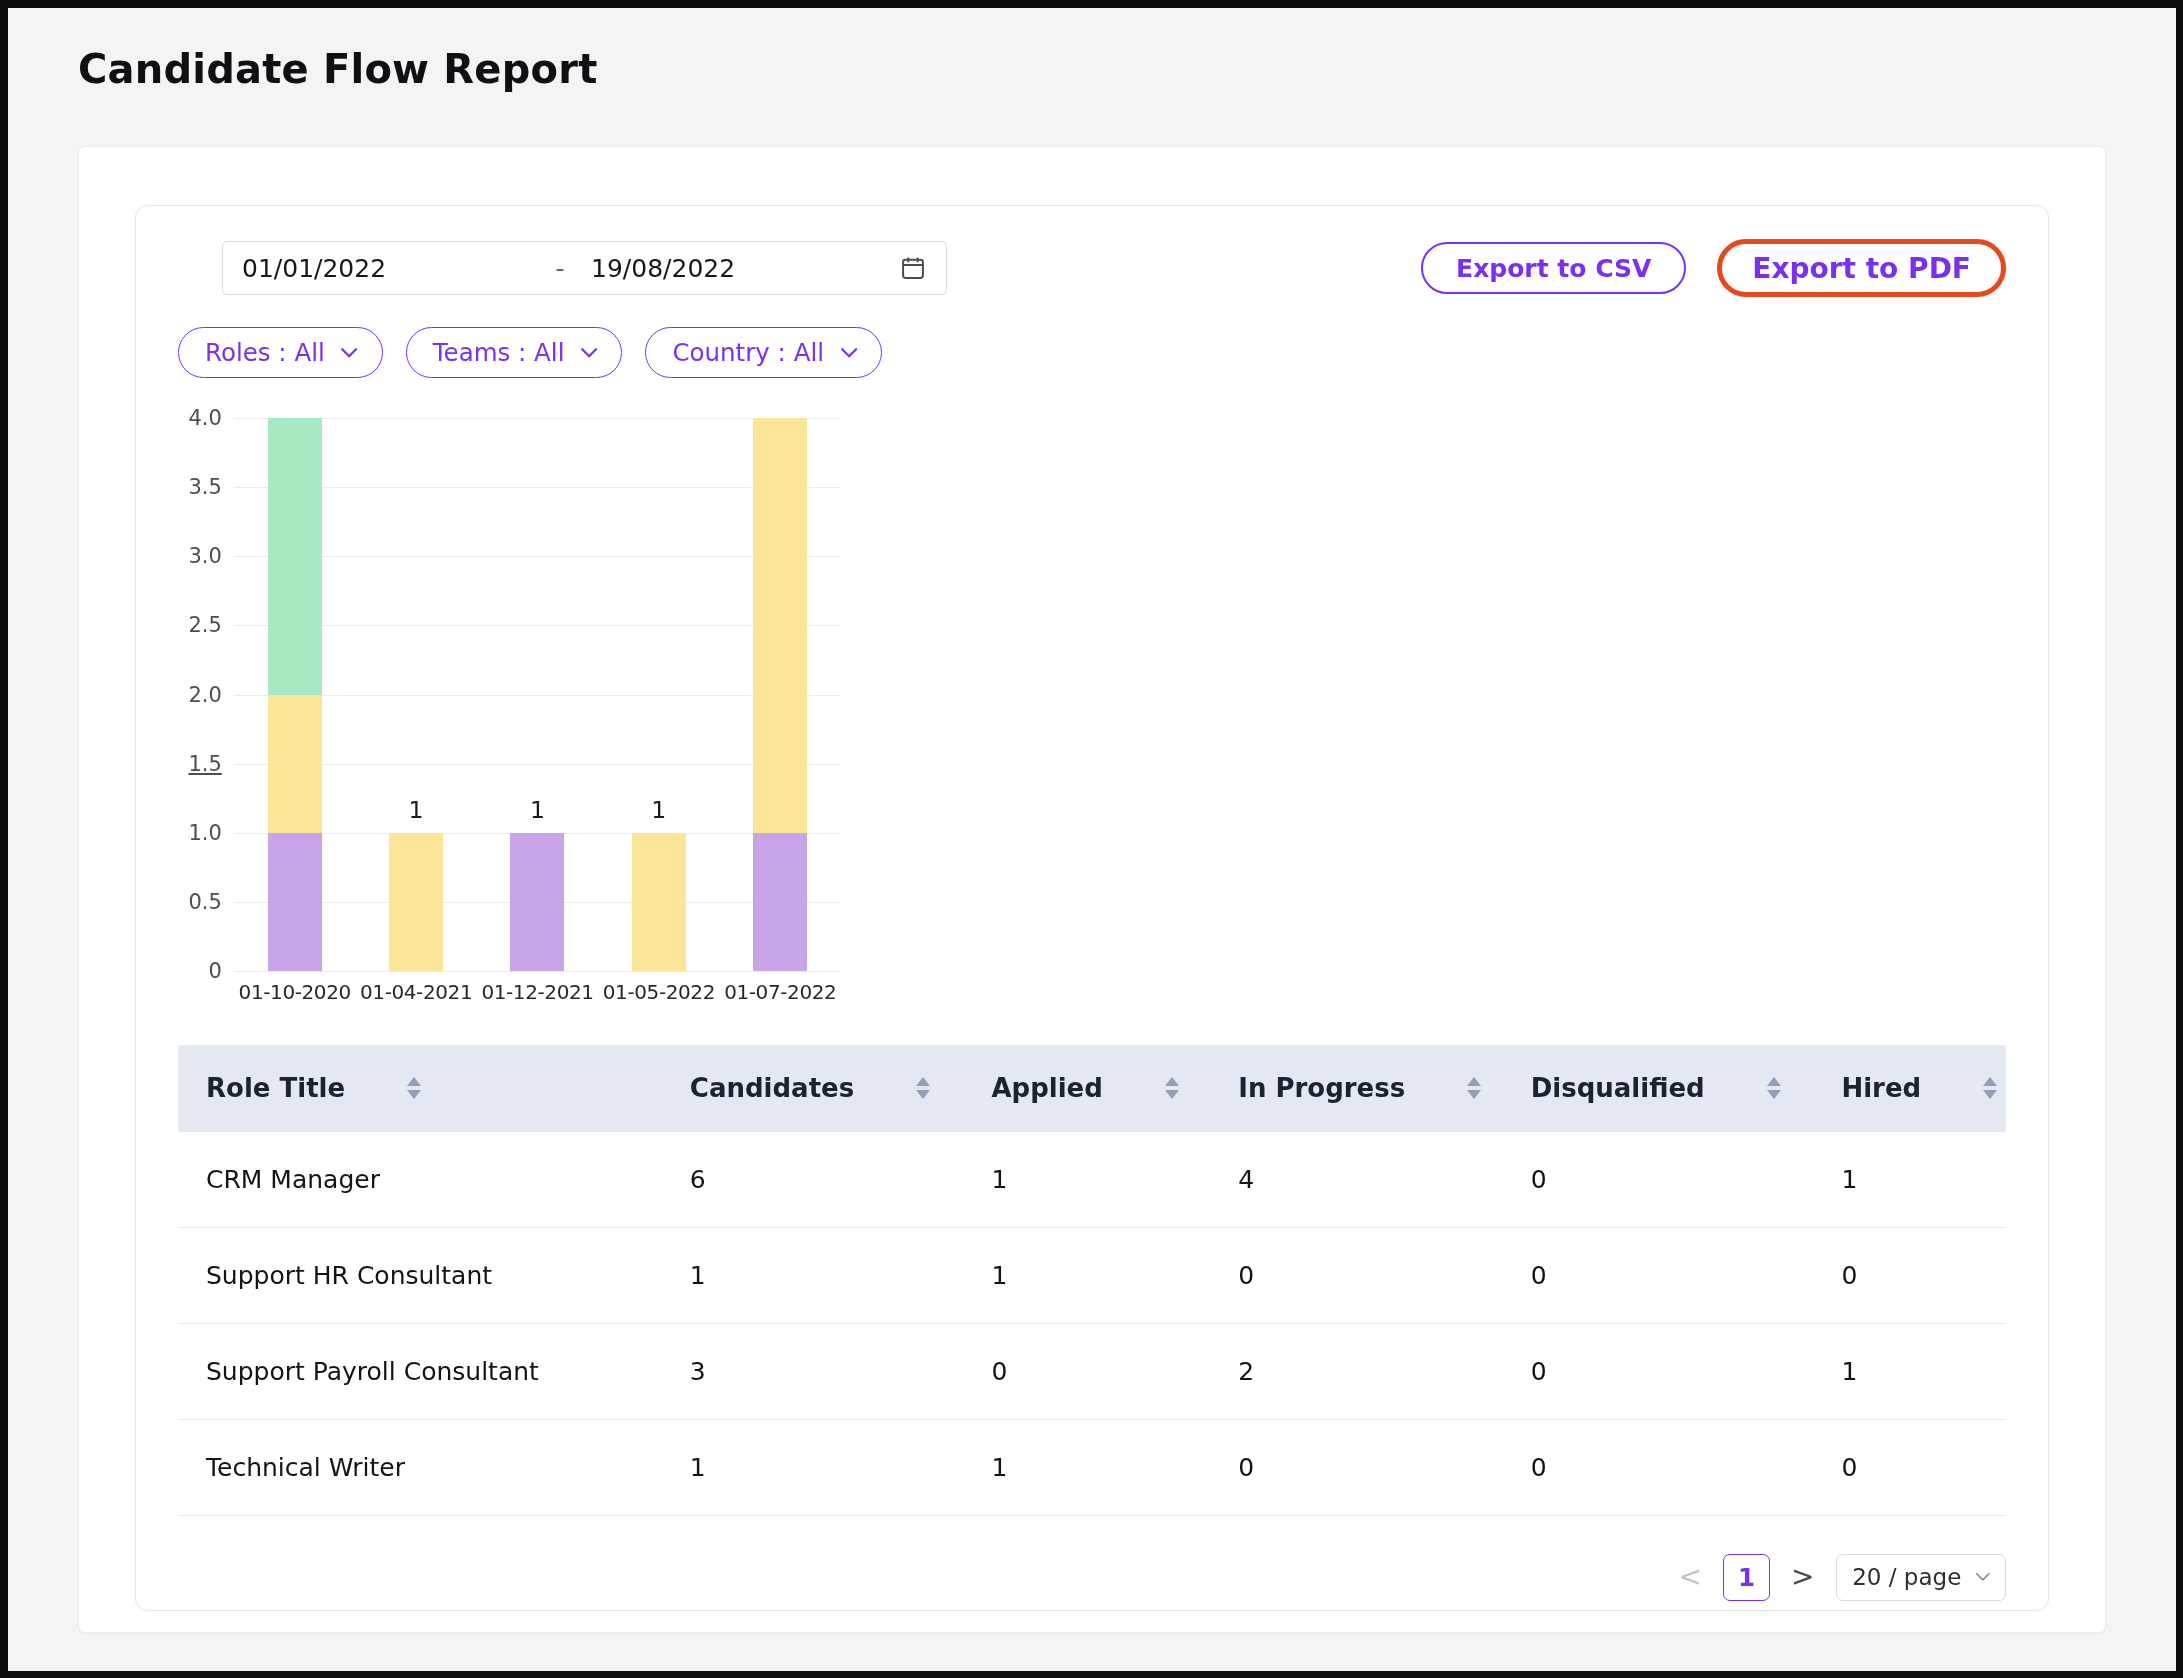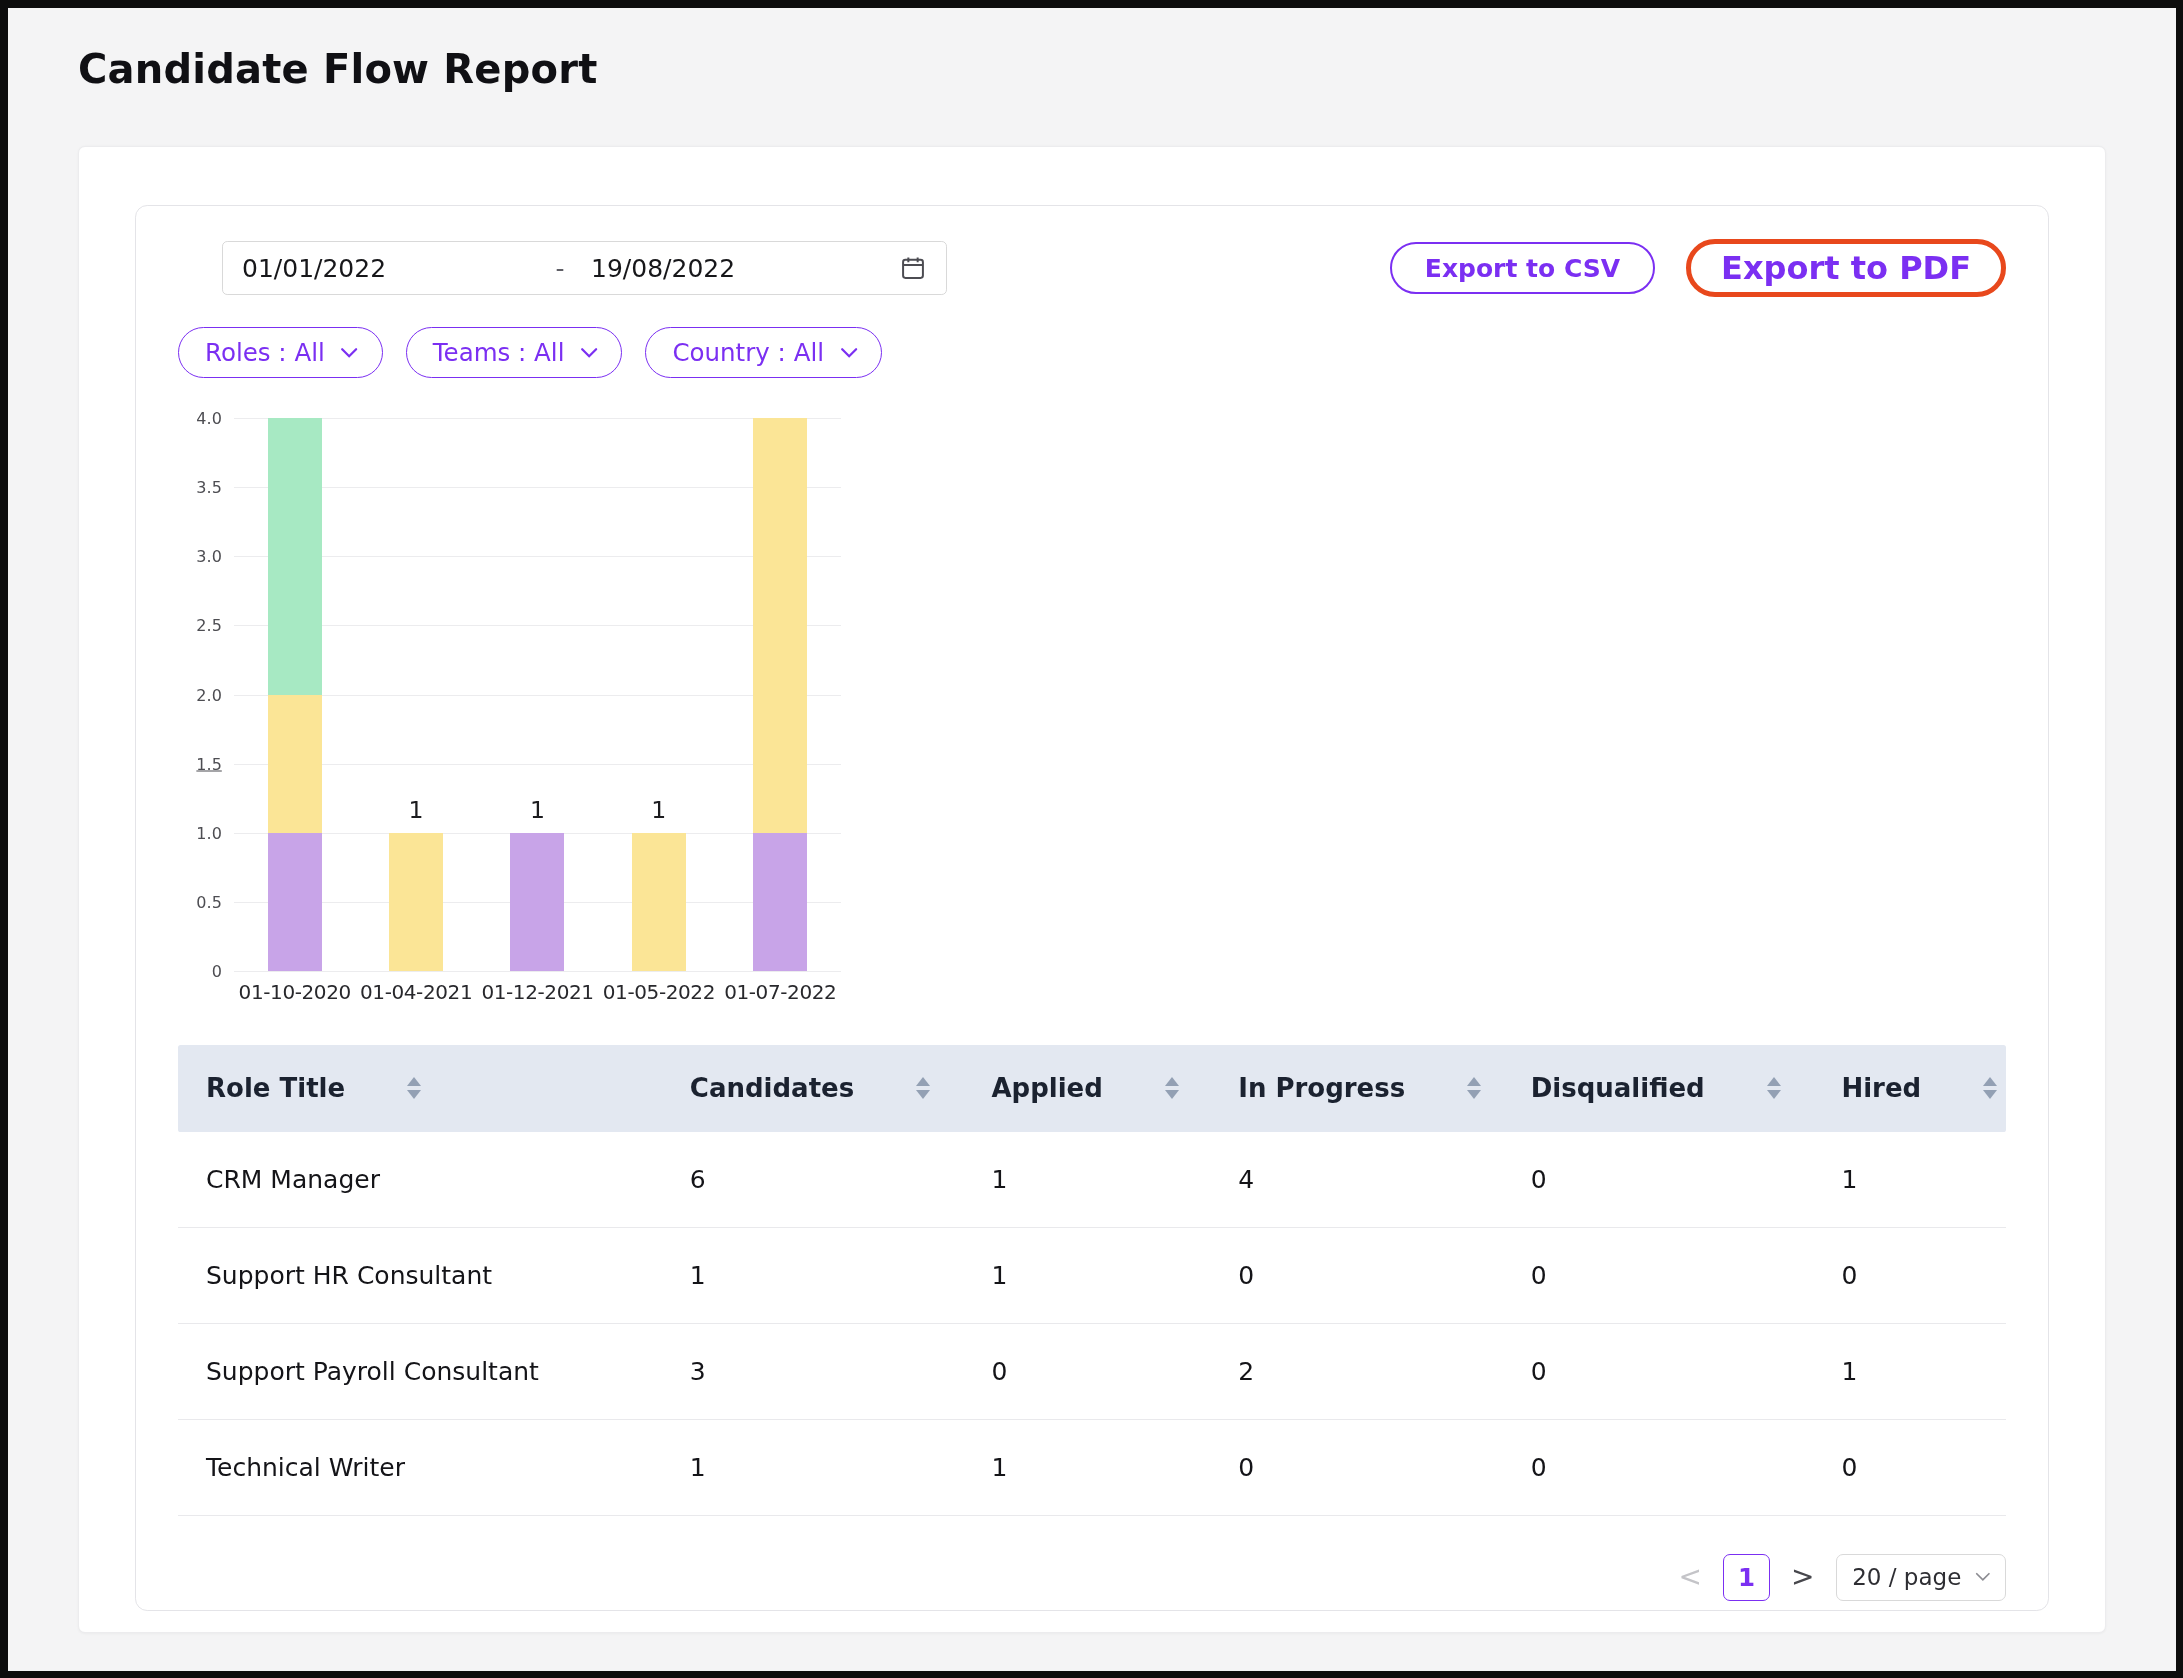--- a/index.html
+++ b/index.html
@@ -48,35 +48,35 @@
   .export-group{display:flex;align-items:center;gap:31px;}
   button{font-family:inherit;cursor:pointer;}
   .btn-csv{
     height:52px;padding:0 33px;background:#fff;
     border:2.6px solid var(--accent);border-radius:873px;
     color:var(--accent);font-size:25px;font-weight:600;
   }
   .btn-pdf{
     height:58px;padding:0 30px;background:#fff;
     border:5.2px solid var(--highlight);border-radius:873px;
-    color:var(--accent);font-size:32px;font-weight:600;
+    color:var(--accent);font-size:28px;font-weight:600;
   }
   
   .filter-bar{display:flex;gap:23px;margin-top:30px;height:51px;}
   .pill{
     display:inline-flex;align-items:center;gap:15.7px;
     height:51px;padding:0 23px 0 26px;background:#fff;
     border:1.7px solid var(--accent);border-radius:873px;
     color:var(--accent);font-size:24.5px;font-weight:500;
   }
   
   .chart-block{margin-top:40px;width:673px;}
   .chart-top{display:flex;}
   .y-axis{position:relative;width:56px;height:553px;flex:0 0 56px;}
-  .ytick{position:absolute;right:12.2px;transform:translateY(-50%);font-size:16px;color:#4d4d52;white-space:nowrap;}
+  .ytick{position:absolute;right:12.2px;transform:translateY(-50%);font-size:21px;color:#4d4d52;white-space:nowrap;}
   .chart-plot{position:relative;width:607px;height:553px;}
   .gridline{position:absolute;left:0;right:0;height:0.9px;background:#ececee;}
   .bands{position:absolute;inset:0;display:flex;}
   .band{position:relative;width:20%;height:100%;}
   .bar{
     position:absolute;left:50%;transform:translateX(-50%);bottom:0;
     width:54px;height:100%;
     display:flex;flex-direction:column-reverse;justify-content:flex-start;
   }
   .seg{width:100%;}

